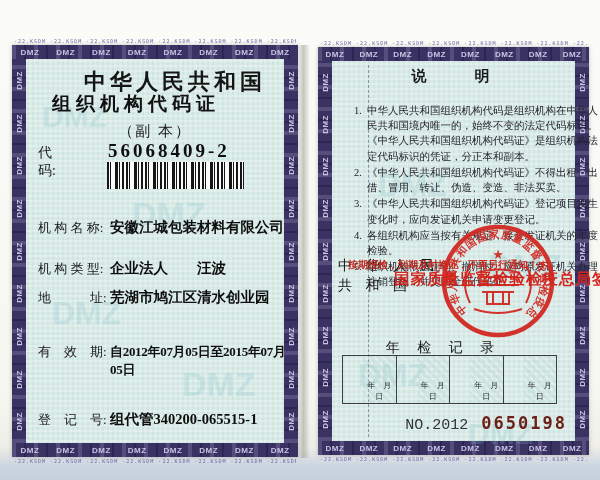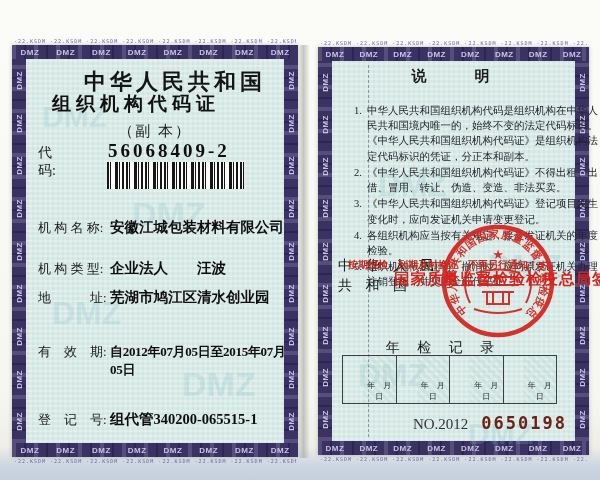--- a/index.html
+++ b/index.html
@@ -72,21 +72,21 @@
   .red-notice{left:30px;top:211px;font-size:10px;font-weight:bold;color:#c0281e;z-index:3;white-space:nowrap;}
   .red-signature{left:76px;top:222px;font-size:15.5px;font-weight:bold;color:#d2251e;letter-spacing:1px;z-index:3;white-space:nowrap;}
   .seal{left:122px;top:176px;width:116px;height:116px;z-index:4;opacity:.93;}
   .annual-title{left:0;right:20px;top:292px;text-align:center;font-size:14px;color:#1a1a1a;letter-spacing:7px;}
   .annual-table{left:24px;top:308px;width:213px;height:47px;display:flex;border:1px solid #3c3c44;z-index:2;}
   .annual-table .cell{flex:1;border-right:1px solid #3c3c44;position:relative;
     background-image:repeating-linear-gradient(45deg,rgba(185,215,210,.35) 0 3px,rgba(0,0,0,0) 3px 6px);margin-left:20px;}
   .annual-table .cell:last-child{border-right:none;}
   .annual-table .cell .d{position:absolute;left:0;right:0;bottom:1px;text-align:center;font-size:8px;color:#2c2c34;}
   .serial-row{right:22px;top:366px;display:flex;align-items:baseline;gap:13px;z-index:2;}
-  .serial-row .pre{font-family:Liberation Serif, serif;font-size:15px;color:#33333b;}
+  .serial-row .pre{font-family:Liberation Mono, monospace;font-size:15px;color:#33333b;}
   .serial-row .num{font-family:"DejaVu Sans Mono",monospace;font-size:17px;font-weight:bold;color:#6d2018;letter-spacing:2px;}
   .crease{position:absolute;left:50px;top:18px;bottom:18px;width:0;border-left:1px dashed rgba(55,50,95,.45);z-index:1;}
   .spine{position:absolute;left:298px;top:45px;width:12px;height:413px;
     background:linear-gradient(90deg,rgba(0,0,0,0),rgba(150,155,145,.55) 45%,rgba(0,0,0,0));}
 </style>
 </head>
 <body>
 
 <div class="spine"></div>
 

